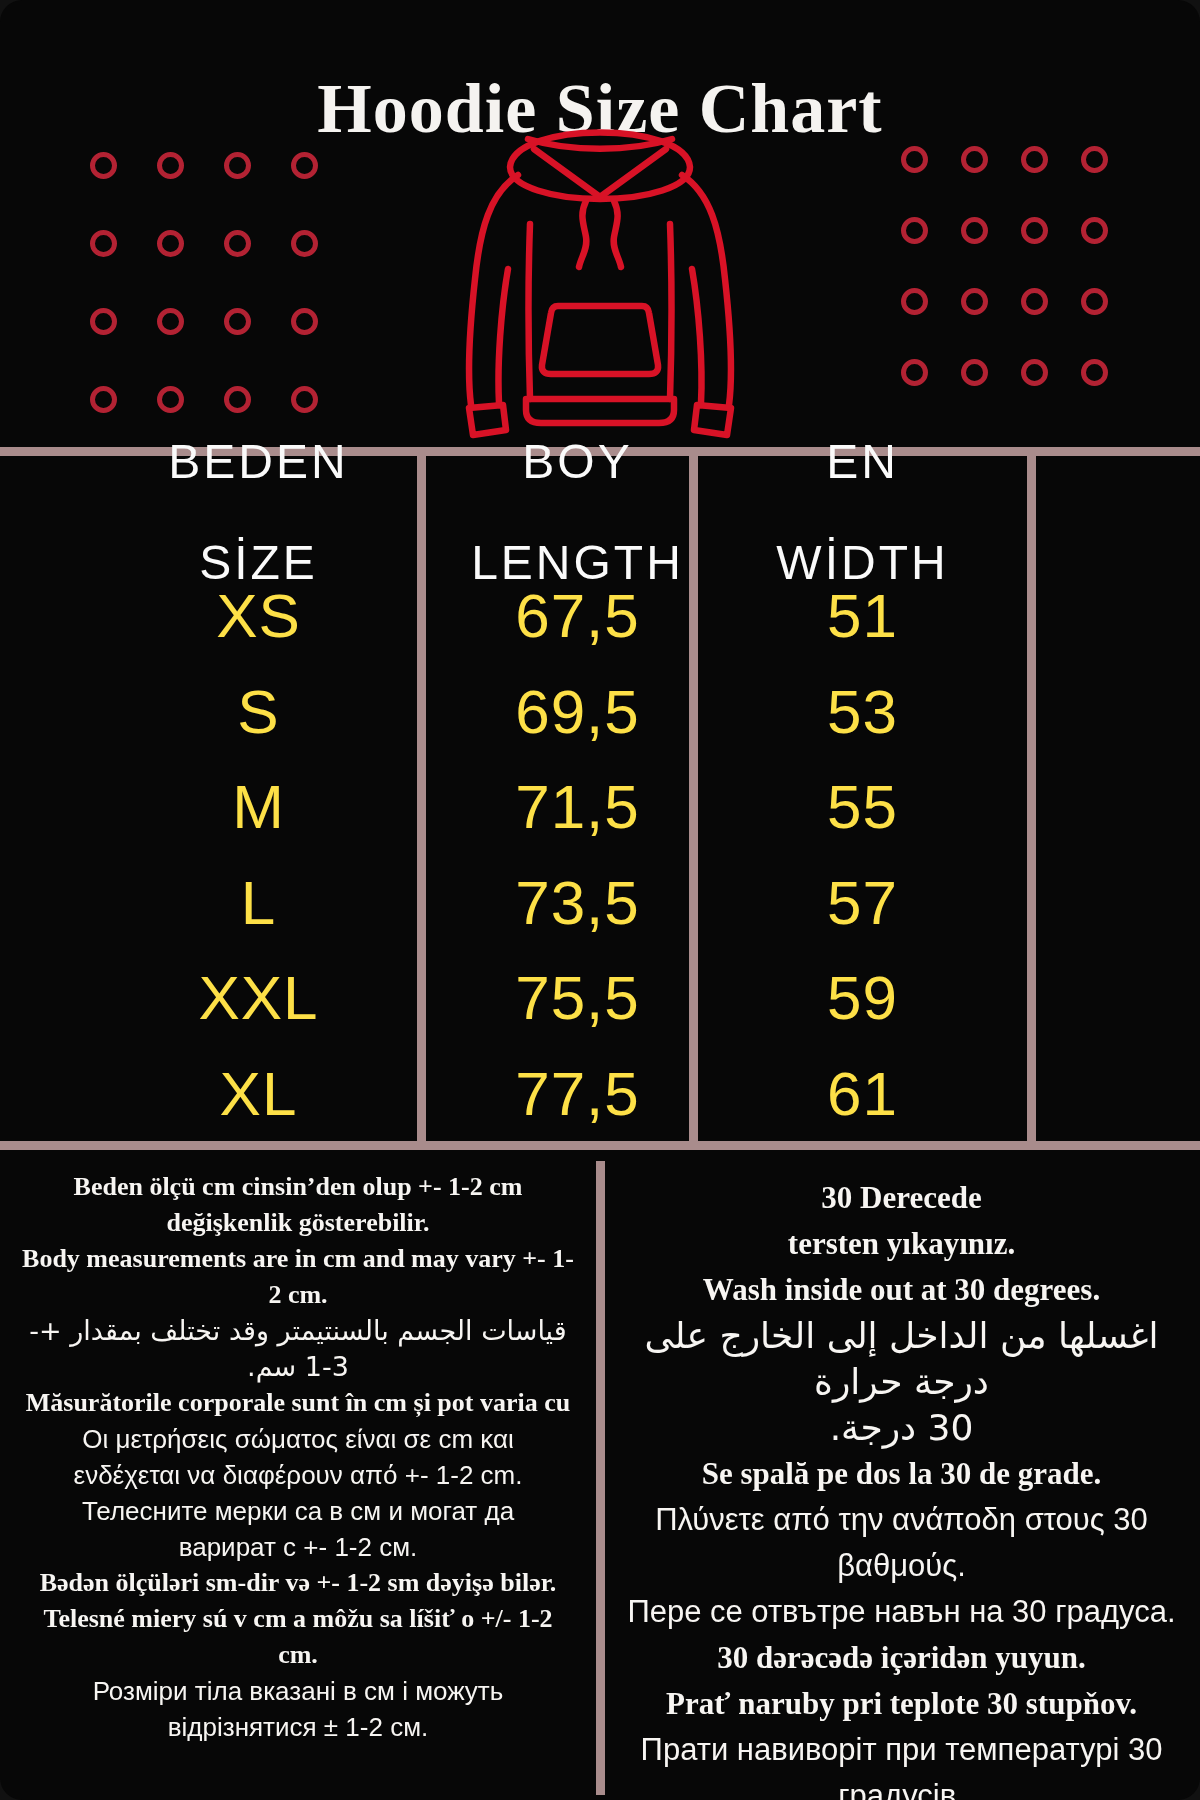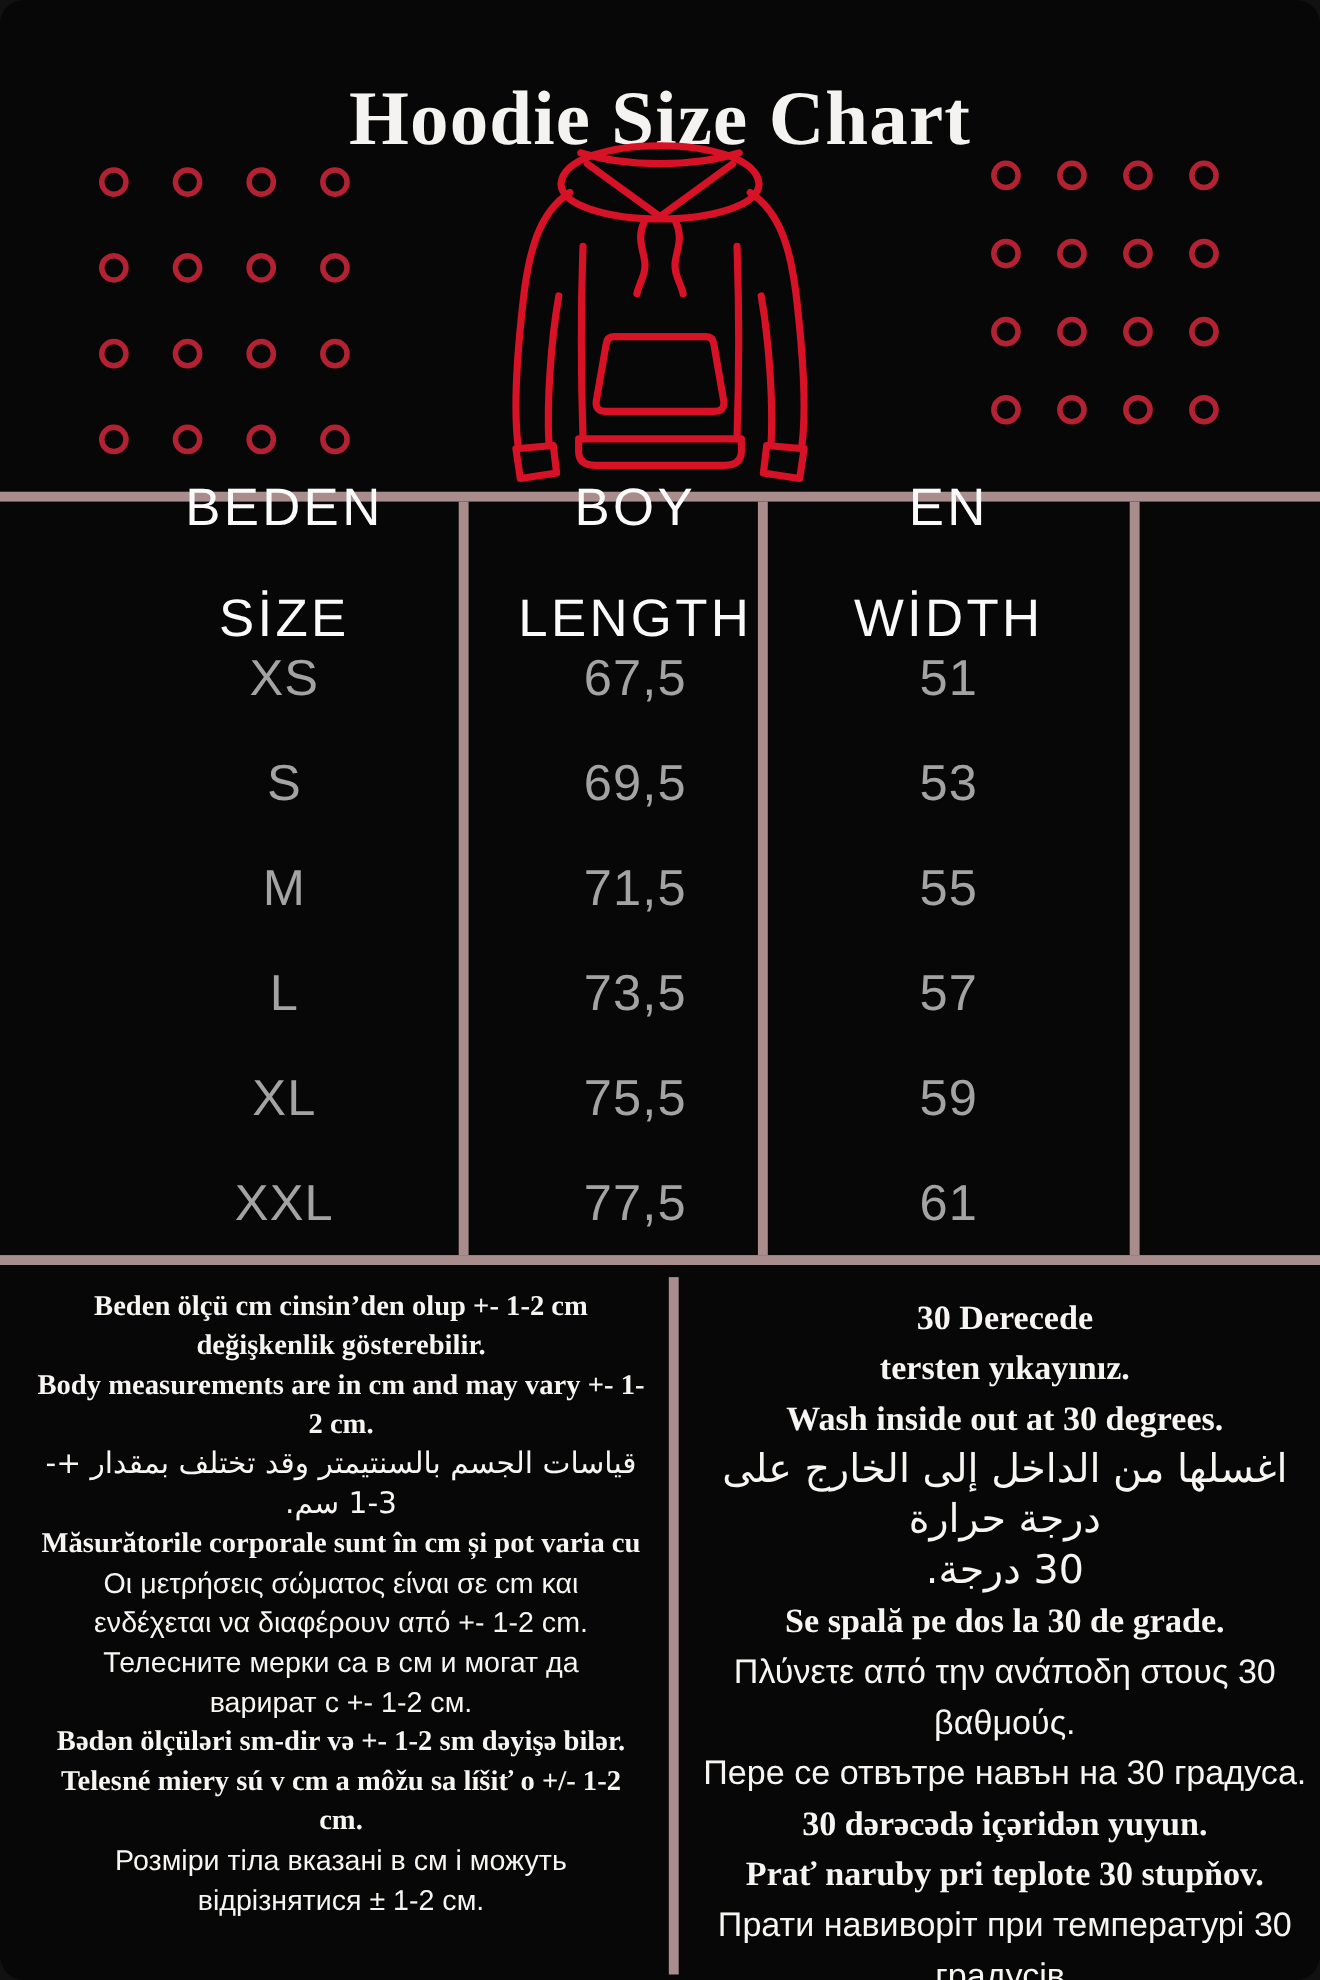--- a/index.html
+++ b/index.html
@@ -45,24 +45,24 @@
   .tcol0{left:100px;width:317px;}
   .tcol1{left:426px;width:263px;padding-left:20px;}
   .tcol2{left:698px;width:329px;justify-content:flex-end;}
   .thead{
     height:112px;display:flex;flex-direction:column;align-items:center;
     justify-content:center;font-size:48px;line-height:53px;letter-spacing:3px;
     font-weight:300;color:#fafafa;gap:48px;
   }
   .tcell{
     flex:1;display:flex;align-items:center;justify-content:center;
-    font-size:46px;font-weight:300;letter-spacing:1px;color:#a3a3a3;
-  }
-  
-  .notes{position:absolute;left:12px;top:1161px;width:952px;height:639px;}
+    font-size:62px;font-weight:300;letter-spacing:1px;color:#fde047;
+  }
+  
+  .notes{position:absolute;left:0;top:1161px;width:952px;height:639px;}
   .notes-divider{position:absolute;left:596px;top:0;width:9px;height:634px;background:var(--border);}
   .notes-col{position:absolute;top:0;text-align:center;}
   .notes-left{left:4px;width:588px;padding-top:8px;}
   .notes-right{left:609px;width:585px;padding-top:14px;}
   .notes-left .line{font-size:26px;line-height:36px;}
   .notes-right .line{font-size:31px;line-height:46px;}
   .line.serif{font-family:"Liberation Serif",serif;font-weight:700;}
   .line.sans{font-family:"Liberation Sans",sans-serif;font-weight:400;}
   .line.rtl{font-family:"DejaVu Sans",sans-serif;font-weight:400;}
   .notes-left .line.rtl{font-size:27px;}
@@ -146,22 +146,22 @@
     <div class="vdiv vdiv-3"></div>
   <div class="tcol tcol0">
         <div class="thead">
           <div>BEDEN</div>
           <div>SİZE</div>
         </div>
         <div class="tcell">XS</div>
         <div class="tcell">S</div>
         <div class="tcell">M</div>
         <div class="tcell">L</div>
+        <div class="tcell">XXL</div>
         <div class="tcell">XL</div>
-        <div class="tcell">XXL</div>
       </div>
       <div class="tcol tcol1">
         <div class="thead">
           <div>BOY</div>
           <div>LENGTH</div>
         </div>
         <div class="tcell">67,5</div>
         <div class="tcell">69,5</div>
         <div class="tcell">71,5</div>
         <div class="tcell">73,5</div>

